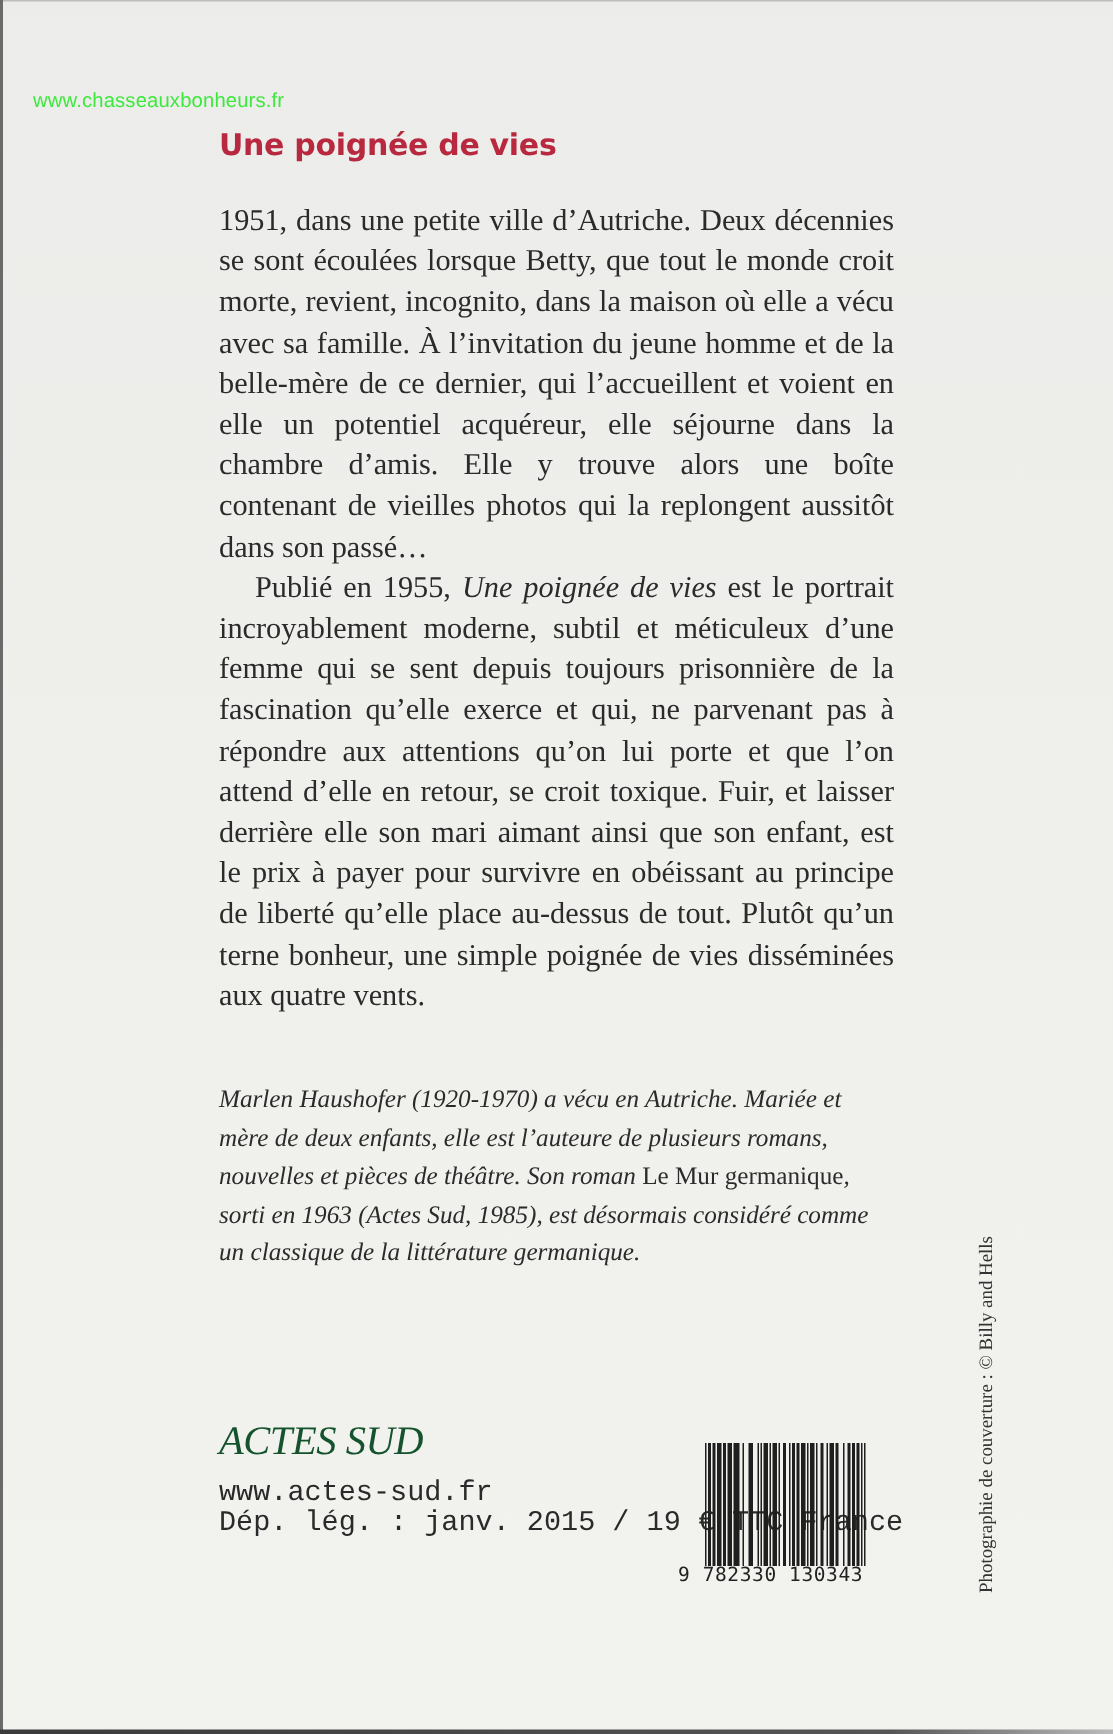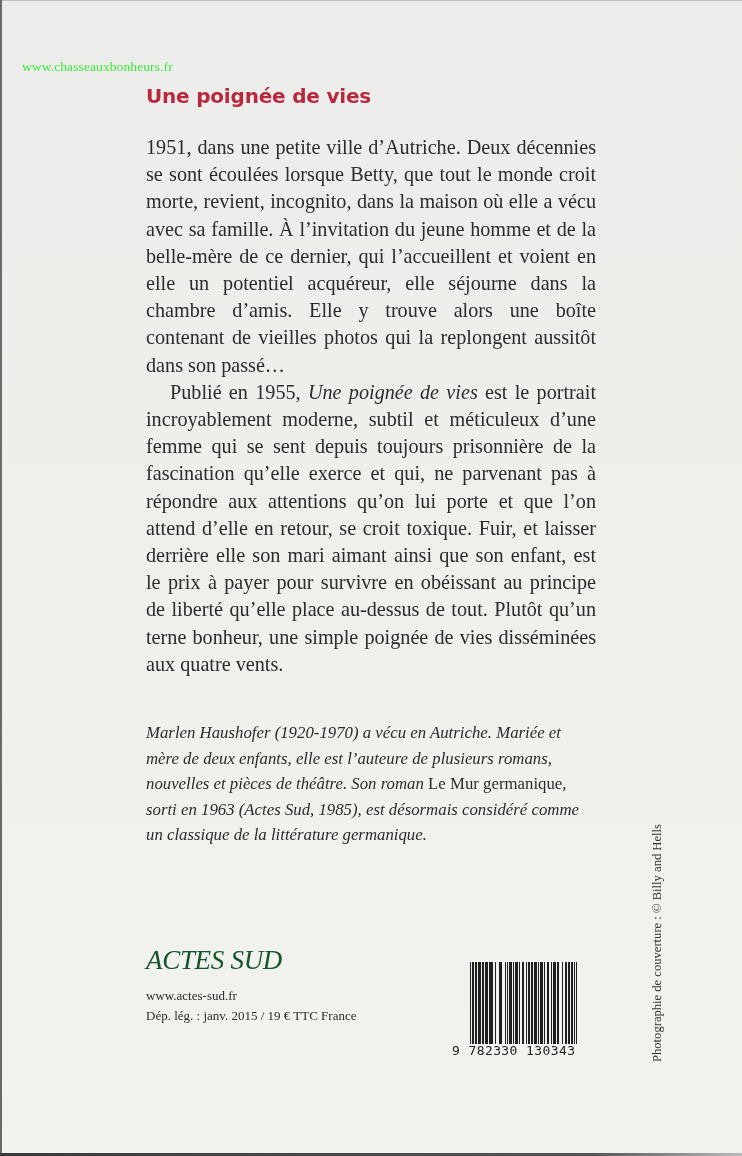--- a/index.html
+++ b/index.html
@@ -23,21 +23,21 @@
       position: absolute; left: 0; top: 0; width: 742px; height: 1px;
       background: #bdbdbb;
     }
     .edge-bottom {
       position: absolute; left: 0; bottom: 0; width: 742px; height: 3px;
       background: linear-gradient(90deg, #3a3a3a 0%, #555 80%, #bbb 100%);
     }
     .watermark {
       position: absolute;
       left: 22px; top: 59px;
-      font-family: Liberation Serif, serif;
+      font-family: Liberation Sans, sans-serif;
       font-size: 13.5px;
       color: #3ee83e;
       letter-spacing: 0.1px;
       text-align: center;
     }
     .title {
       position: absolute;
       left: 146px; top: 84px;
       font-family: "DejaVu Sans", "Liberation Sans", sans-serif;
       font-weight: bold;
@@ -84,23 +84,24 @@
     }
     .publisher-sub {
       font-style: italic;
       font-size: 13px;
       color: #333;
       line-height: 18px;
       margin-top: 0px;
     }
     .publisher-info {
       margin-top: 10px;
-      font-size: 13px;
+      font-size: 19px;
       line-height: 19.5px;
       color: #2a2a2a;
+      font-family: Liberation Mono, monospace;
     }
     .barcode {
       position: absolute;
       left: 452px; top: 962px;
       width: 150px; height: 100px; text-align: right;
     }
     .barcode-bars {
       position: absolute;
       left: 18px; top: 0;
       height: 82px;

